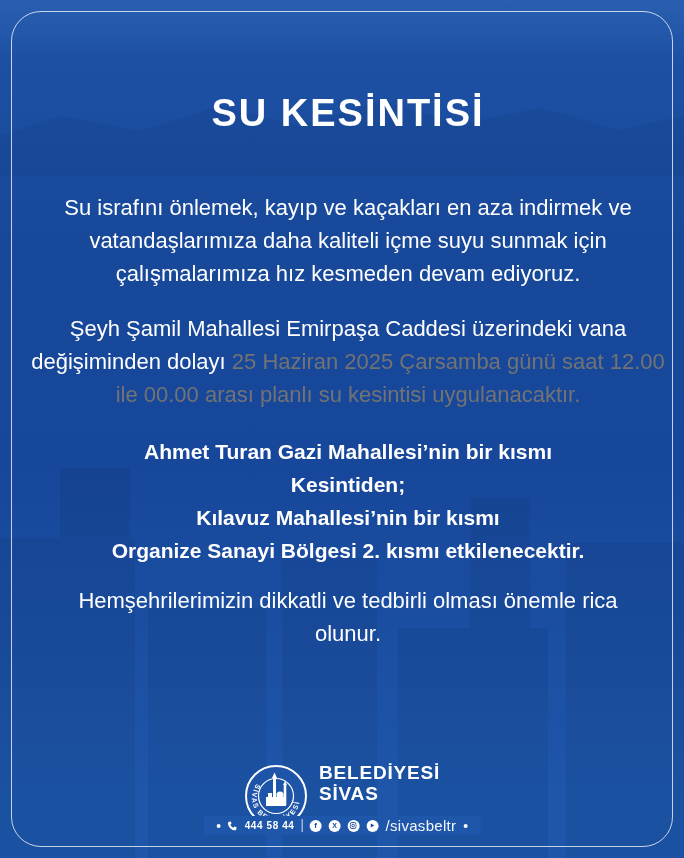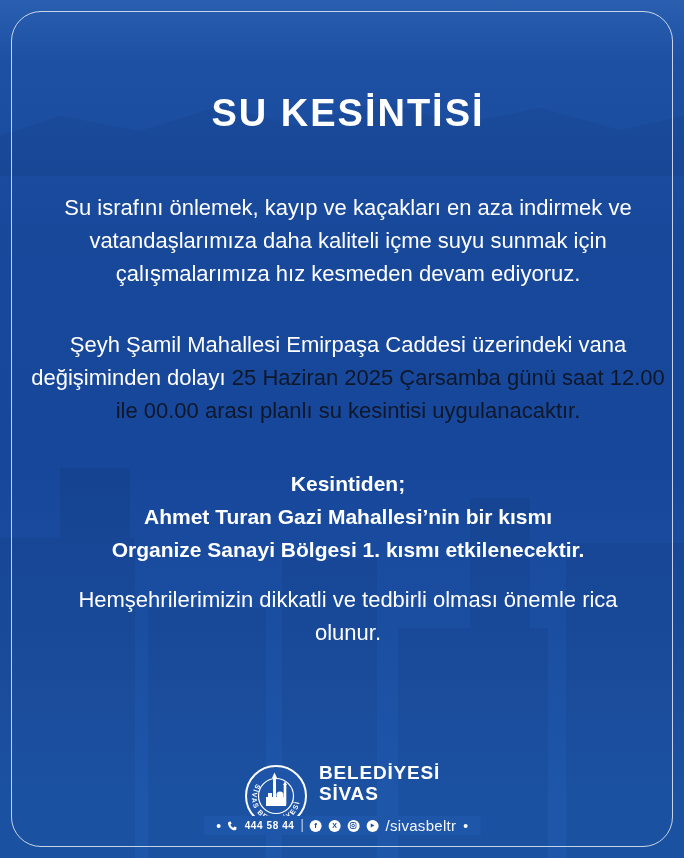--- a/index.html
+++ b/index.html
@@ -15,24 +15,24 @@
     position:absolute;inset:11px;border:1px solid rgba(255,255,255,.75);
     border-radius:30px;pointer-events:none;
   }
   .content{
     position:absolute;inset:0;display:flex;flex-direction:column;
     align-items:center;text-align:center;padding-left:12px;
   }
   .title{
     margin:92px 0 0 0;font-size:38px;font-weight:700;letter-spacing:2px;
   }
-  .para{font-size:22px;line-height:33px;font-weight:400;margin:16px;text-align:center;}
+  .para{font-size:22px;line-height:33px;font-weight:400;margin:0;text-align:center;}
   .p-intro{margin-top:56px;max-width:644px;}
   .p-notice{margin-top:22px;max-width:644px;}
-  .yellow{color:#0f172a;}
+  .yellow{color:#737373;}
   .affected{margin-top:24px;font-size:21px;line-height:33px;font-weight:700;max-width:620px;}
   .p-closing{margin-top:17px;max-width:600px;}
   .footer-brand{
     position:absolute;top:762px;left:50%;transform:translateX(-50%);
     display:flex;align-items:center;gap:11px;
   }
   .brand-text{text-align:left;}
   .brand-line{font-weight:700;font-size:19px;line-height:21px;letter-spacing:.8px;}
   .brand-url{font-size:8px;opacity:.8;margin-top:16px;letter-spacing:.3px;}
   .contact-strip{
@@ -73,23 +73,24 @@
 <div class="frame"></div>
 
 <div class="content">
   <h1 class="title">SU KESİNTİSİ</h1>
 
   <p class="para p-intro">Su israfını önlemek, kayıp ve kaçakları en aza indirmek ve vatandaşlarımıza daha kaliteli içme suyu sunmak için çalışmalarımıza hız kesmeden devam ediyoruz.</p>
 
   <p class="para p-notice"><span>Şeyh Şamil Mahallesi Emirpaşa Caddesi üzerindeki vana değişiminden dolayı </span><span class="yellow">25 Haziran 2025 Çarsamba günü saat 12.00 ile 00.00 arası planlı su kesintisi uygulanacaktır.</span></p>
 
   <div class="affected">
+    <div>Ahmet Turan Gazi Mahallesi’nin bir kısmı</div>
     <div>Kesintiden;</div>
-    <div>Ahmet Turan Gazi Mahallesi’nin bir kısmı</div>
-    <div>Organize Sanayi Bölgesi 1. kısmı etkilenecektir.</div>
+    <div>Kılavuz Mahallesi’nin bir kısmı</div>
+    <div>Organize Sanayi Bölgesi 2. kısmı etkilenecektir.</div>
   </div>
 
   <p class="para p-closing">Hemşehrilerimizin dikkatli ve tedbirli olması önemle rica olunur.</p>
 </div>
 
 <div class="footer-brand">
   <svg width="64" height="64" viewBox="0 0 64 64" aria-hidden="true">
     <defs>
       <path id="emb-circ" d="M 14 18 A 24 24 0 1 0 50 18"></path>
     </defs>

